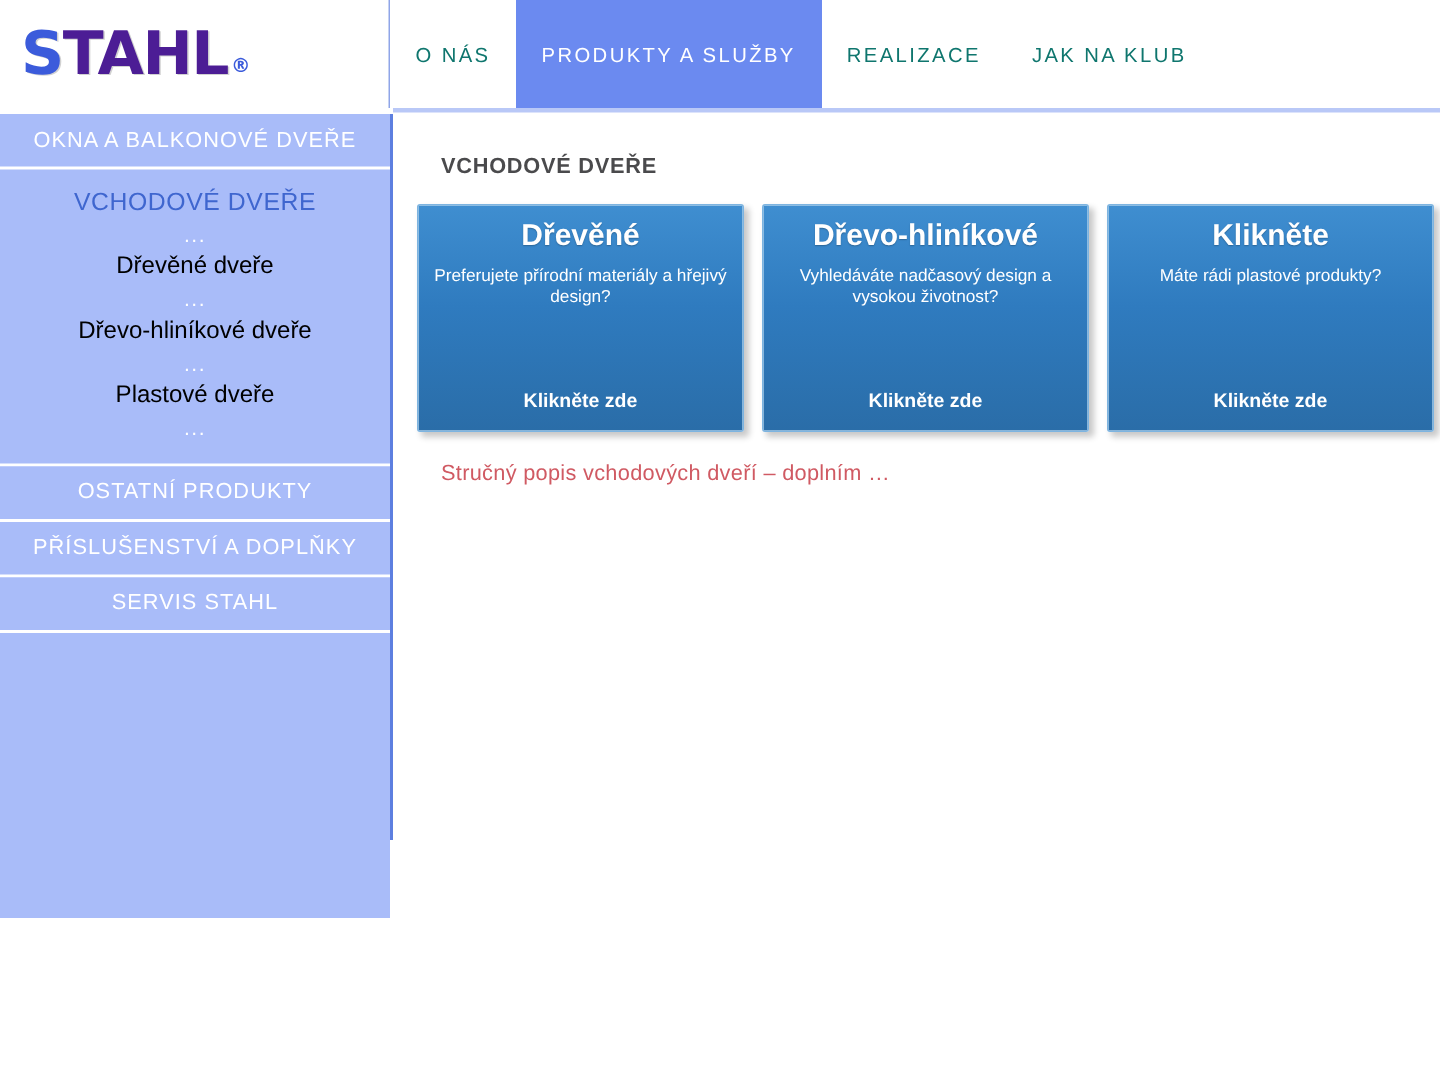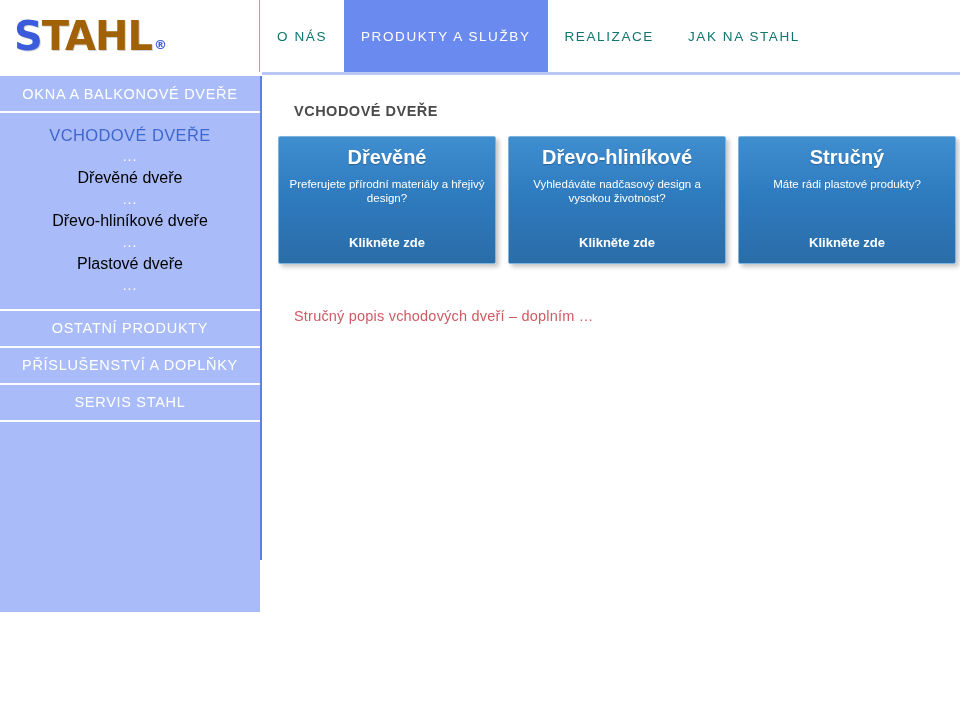--- a/index.html
+++ b/index.html
@@ -40,21 +40,21 @@
   .logo-wrap {
     display: flex;
     align-items: baseline;
     font-family: "DejaVu Sans", sans-serif;
     font-weight: bold;
     font-size: 40px;
     letter-spacing: -1px;
     line-height: 1;
   }
   .logo-s  { color: #3b5bdb; text-shadow: 1px 1px 0 rgba(0,0,0,0.18); }
-  .logo-rest { color: #a16207; text-shadow: 1px 1px 0 rgba(0,0,0,0.18); }
+  .logo-rest { color: #4c1d95; text-shadow: 1px 1px 0 rgba(0,0,0,0.18); }
   .logo-reg {
     color: #3b5bdb;
     font-size: 13px;
     margin-left: 2px;
     position: relative;
     top: -1px;
   }
 
   #nav {
     flex: 1;
@@ -168,21 +168,21 @@
   #cards {
     position: absolute;
     left: 14px; top: 60px;
     width: 680px;
     display: flex;
     gap: 12px;
   }
 
   .card {
     width: 218px;
-    height: 128px;
+    height: 152px;
     background: linear-gradient(to bottom, #3f8ed0 0%, #2f7bbf 45%, #2a6da8 100%);
     border: 1px solid #7db4e0;
     border-radius: 2px;
     box-shadow: 3px 3px 4px rgba(0,0,0,0.22);
     display: flex;
     flex-direction: column;
     align-items: center;
     padding: 9px 10px 10px 10px;
     cursor: pointer;
   }
@@ -233,21 +233,21 @@
         <span class="logo-s">S</span>
         <span class="logo-rest">TAHL</span>
         <span class="logo-reg">®</span>
       </div>
     </div>
 
     <div id="nav">
       <div class="nav-item">O NÁS</div>
       <div class="nav-item active">PRODUKTY A SLUŽBY</div>
       <div class="nav-item">REALIZACE</div>
-      <div class="nav-item">JAK NA STAHL</div>
+      <div class="nav-item">JAK NA KLUB</div>
     </div>
   </div>
 
   <div id="nav-underline"></div>
 
   <div id="sidebar">
 
     <div class="side-block header-item">OKNA A BALKONOVÉ DVEŘE</div>
 
     <div id="group-open">
@@ -283,21 +283,21 @@
         <div class="card-cta">Klikněte zde</div>
       </div>
 
       <div class="card">
         <div class="card-title">Dřevo-hliníkové</div>
         <div class="card-desc">Vyhledáváte nadčasový design a  vysokou životnost?</div>
         <div class="card-cta">Klikněte zde</div>
       </div>
 
       <div class="card">
-        <div class="card-title">Stručný</div>
+        <div class="card-title">Klikněte</div>
         <div class="card-desc">Máte rádi plastové produkty?</div>
         <div class="card-cta">Klikněte zde</div>
       </div>
 
     </div>
 
     <div id="note">Stručný popis vchodových dveří – doplním …</div>
   </div>
 
 </div>

